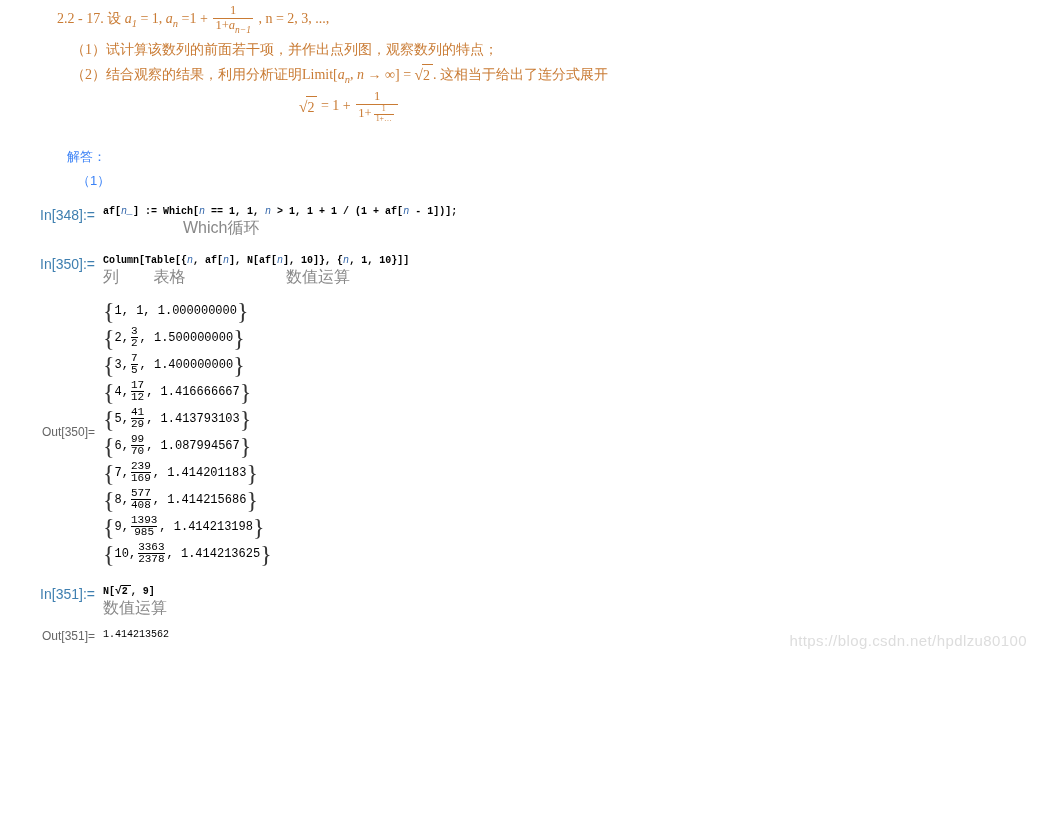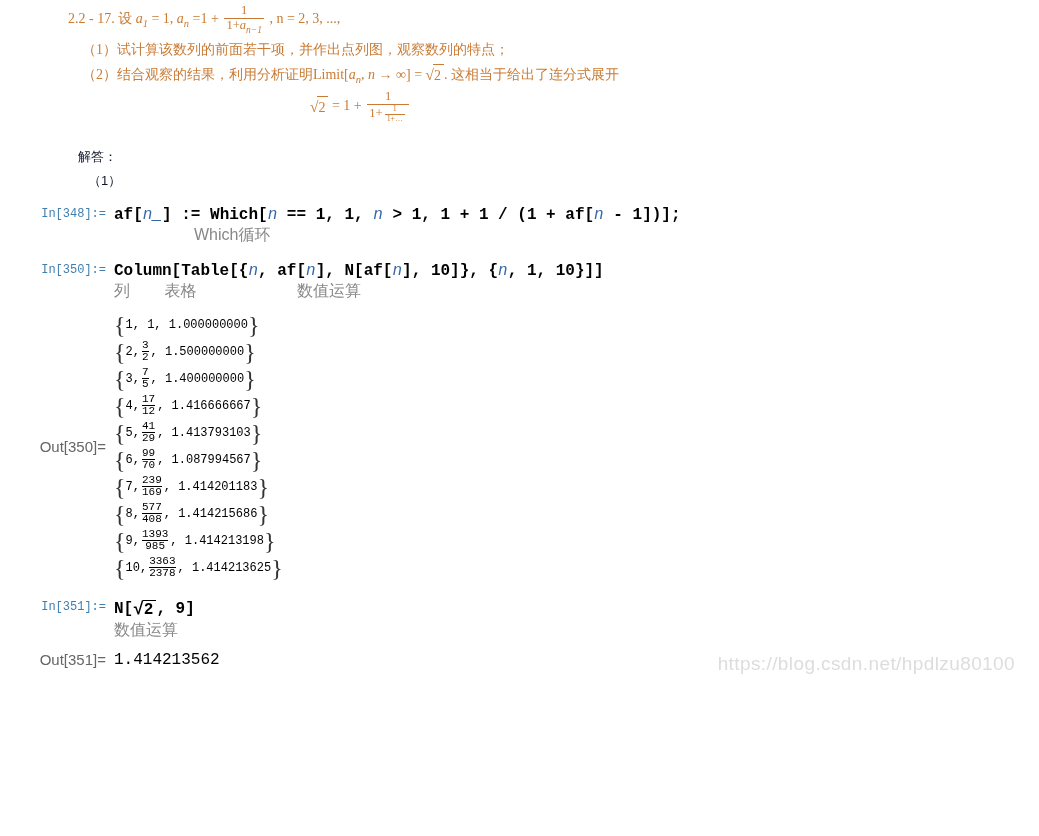--- a/index.html
+++ b/index.html
@@ -5,21 +5,21 @@
   body {
     font-family: "Times New Roman", Georgia, serif;
     font-size: 14px;
     color: #000;
     margin: 0;
     padding: 0;
     width: 1039px;
     background: #fff;
   }
   .page {
-    padding: 4px 0 14px 16px;
+    padding: 4px 0 14px 5px;
     position: relative;
   }
   .problem {
     color: #c97b34;
     margin-left: 52px;
     margin-right: 60px;
     line-height: 1.6;
   }
   .problem .line1 {
     margin-bottom: 4px;
@@ -58,61 +58,61 @@
     content: "√";
     font-size: 1.1em;
   }
   .sqrt .rad {
     border-top: 1px solid currentColor;
     display: inline-block;
     padding: 0 3px 0 1px;
     margin-left: -1px;
   }
   .answer {
-    color: #0f172a;
+    color: #3b82f6;
     margin-left: 62px;
     margin-top: 24px;
     font-family: "Microsoft YaHei", sans-serif;
     font-size: 13px;
   }
   .answer .sub1 {
     margin-top: 6px;
     margin-left: 10px;
   }
   .cell {
     display: flex;
     align-items: flex-start;
     margin-top: 16px;
     font-family: "Courier New", monospace;
     font-size: 12px;
   }
   .in-label {
     width: 90px;
     text-align: right;
     color: #3f7fb0;
-    font-size: 12px;
+    font-size: 14px;
     padding-right: 8px;
-    font-family: Liberation Mono, monospace;
+    font-family: Liberation Sans, sans-serif;
     padding-top: 1px;
     flex-shrink: 0;
   }
   .out-label {
     width: 90px;
     text-align: right;
     color: #666;
-    font-size: 15px;
+    font-size: 12px;
     padding-right: 8px;
     font-family: Arial, sans-serif;
     flex-shrink: 0;
   }
   .code {
     color: #000;
     font-weight: bold;
     font-family: "Courier New", monospace;
-    font-size: 16px;
+    font-size: 10px;
   }
   .code .var { color: #3366aa; font-style: italic; font-weight: normal;}
   .hint {
     color: #888;
     font-family: sans-serif;
     font-size: 16px;
     font-weight: normal;
     margin-top: 1px;
   }
   .cell-content { flex: 1; }
@@ -147,25 +147,25 @@
     align-items: center;
     margin-top: 8px;
   }
   .indent-eq {
     text-align: left;
     margin-left: 242px;
     margin-top: 2px;
   }
   .watermark {
     position: absolute;
-    right: 24px;
+    right: 12px;
     bottom: 8px;
     color: #ddd;
     font-family: Arial, sans-serif;
-    font-size: 19px;
+    font-size: 15px;
     letter-spacing: 0.4px;
   }
 </style>
 </head>
 <body>
 <div class="page">
 
 <div class="problem">
   <div class="line1">
     <span>2.2 - 17. 设 </span>

